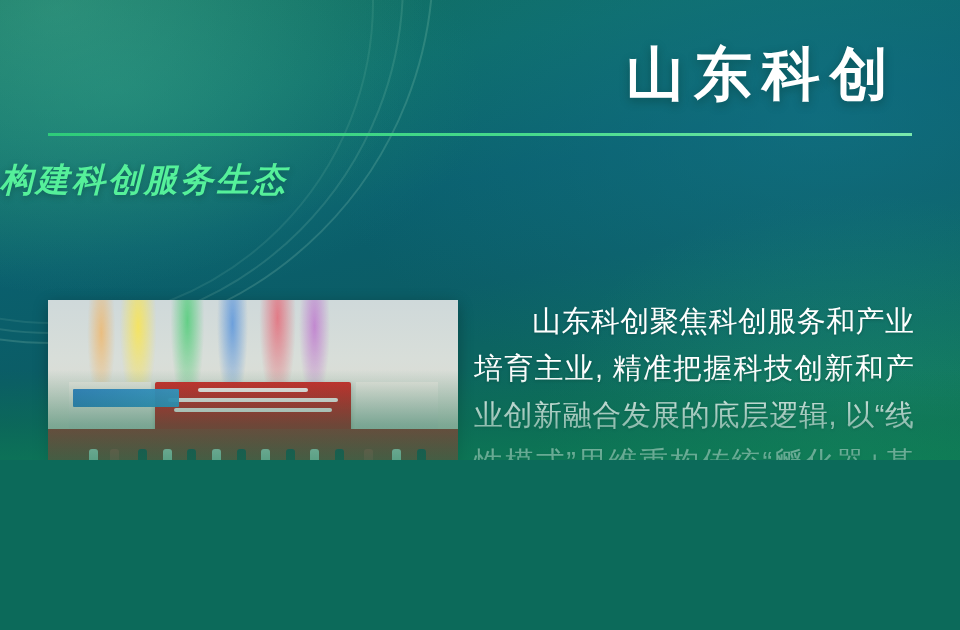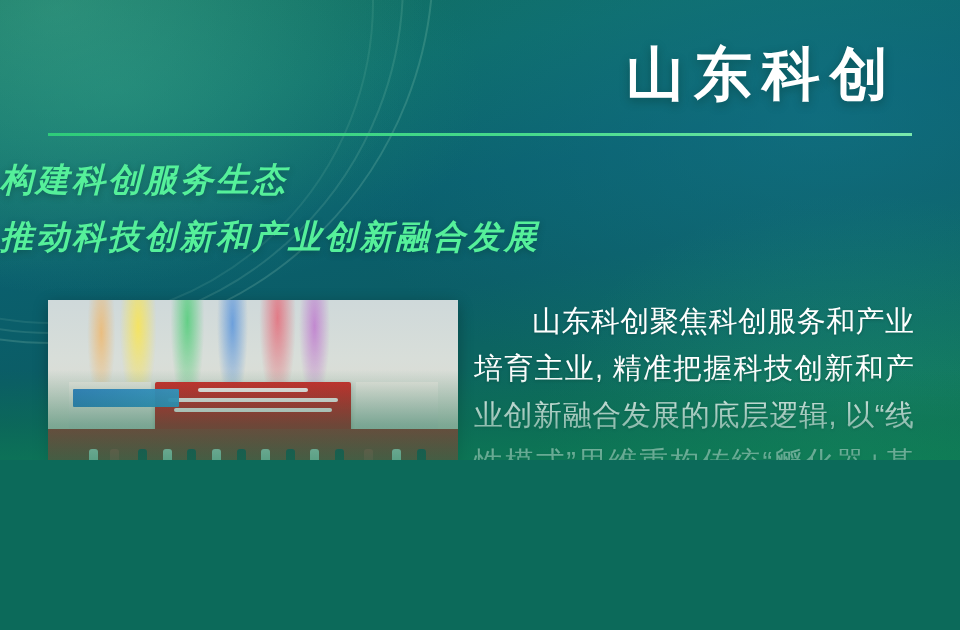--- a/index.html
+++ b/index.html
@@ -191,21 +191,20 @@
   <div class="arc a1"></div>
   <div class="arc a2"></div>
   <div class="arc a3"></div>
 
   <div class="title">山东科创</div>
 
   <div class="rule"></div>
 
   <div class="subtitle">
     <div class="l1">构建科创服务生态</div>
-    <div class="l2">推动科技创新和产业创新融合发展</div>
   </div>
 
   <div class="photo">
     <div class="sky"></div>
     <div class="confetti"></div>
     <div class="stage-left"></div>
     <div class="stage-right"></div>
 
     <div class="backdrop">
       <div class="bline w1"></div>

